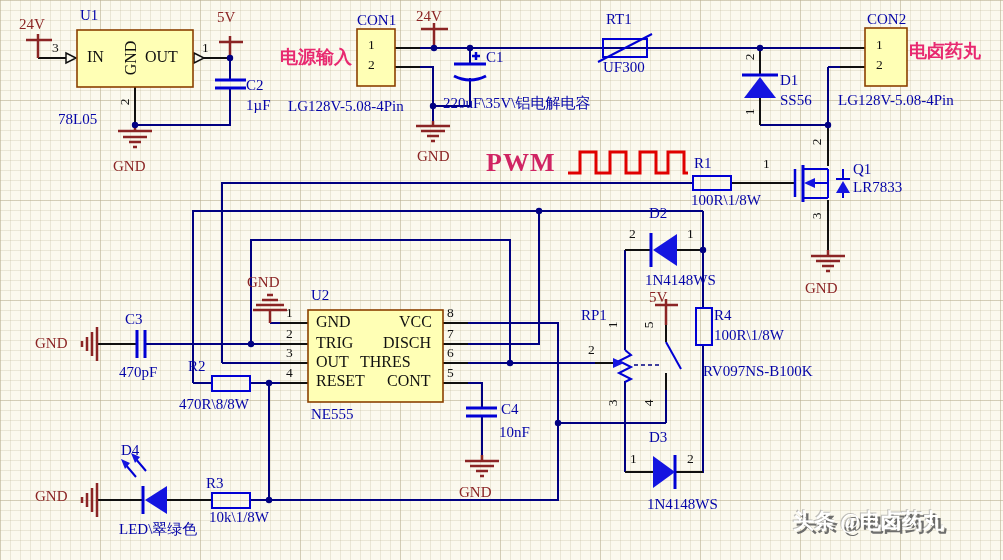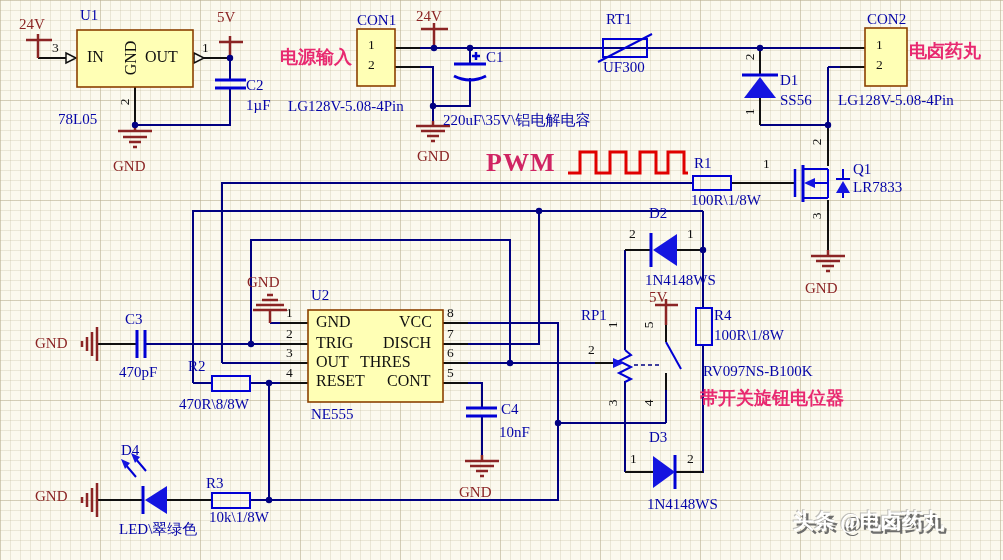--- a/index.html
+++ b/index.html
@@ -184,21 +184,21 @@
 <div class="t mr" style="left:649px;top:290px">5V</div>
 <div class="t mr" style="left:35px;top:489px">GND</div>
 
 <div class="t bl" style="left:80px;top:8px">U1</div>
 <div class="t bl" style="left:58px;top:112px">78L05</div>
 <div class="t bl" style="left:246px;top:78px">C2</div>
 <div class="t bl" style="left:246px;top:98px">1µF</div>
 <div class="t bl" style="left:357px;top:13px">CON1</div>
 <div class="t bl" style="left:288px;top:99px">LG128V-5.08-4Pin</div>
 <div class="t bl" style="left:486px;top:50px">C1</div>
-<div class="t bl" style="left:443px;top:113px">220uF\35V\铝电解电容</div>
+<div class="t bl" style="left:443px;top:96px">220uF\35V\铝电解电容</div>
 <div class="t bl" style="left:606px;top:12px">RT1</div>
 <div class="t bl" style="left:603px;top:60px">UF300</div>
 <div class="t bl" style="left:780px;top:73px">D1</div>
 <div class="t bl" style="left:780px;top:93px">SS56</div>
 <div class="t bl" style="left:867px;top:12px">CON2</div>
 <div class="t bl" style="left:838px;top:93px">LG128V-5.08-4Pin</div>
 <div class="t bl" style="left:694px;top:156px">R1</div>
 <div class="t bl" style="left:691px;top:193px">100R\1/8W</div>
 <div class="t bl" style="left:853px;top:162px">Q1</div>
 <div class="t bl" style="left:853px;top:180px">LR7833</div>
@@ -260,18 +260,17 @@
 <div class="t pn" style="left:316px;top:335px">TRIG</div>
 <div class="t pn" style="left:316px;top:354px">OUT</div>
 <div class="t pn" style="left:316px;top:373px">RESET</div>
 <div class="t pn" style="left:399px;top:314px">VCC</div>
 <div class="t pn" style="left:383px;top:335px">DISCH</div>
 <div class="t pn" style="left:360px;top:354px">THRES</div>
 <div class="t pn" style="left:387px;top:373px">CONT</div>
 
 <div class="t mg" style="left:280px;top:48px">电源输入</div>
 <div class="t mg" style="left:909px;top:42px">电卤药丸</div>
-<div class="t mg" style="left:700px;top:389px">带开关旋钮电位器</div>
 <div class="t pwm" style="left:486px;top:150px">PWM</div>
 
 <div class="t wm" style="left:793px;top:511px">头条 @电卤药丸</div>
 
 </div>
 
 </body></html>

